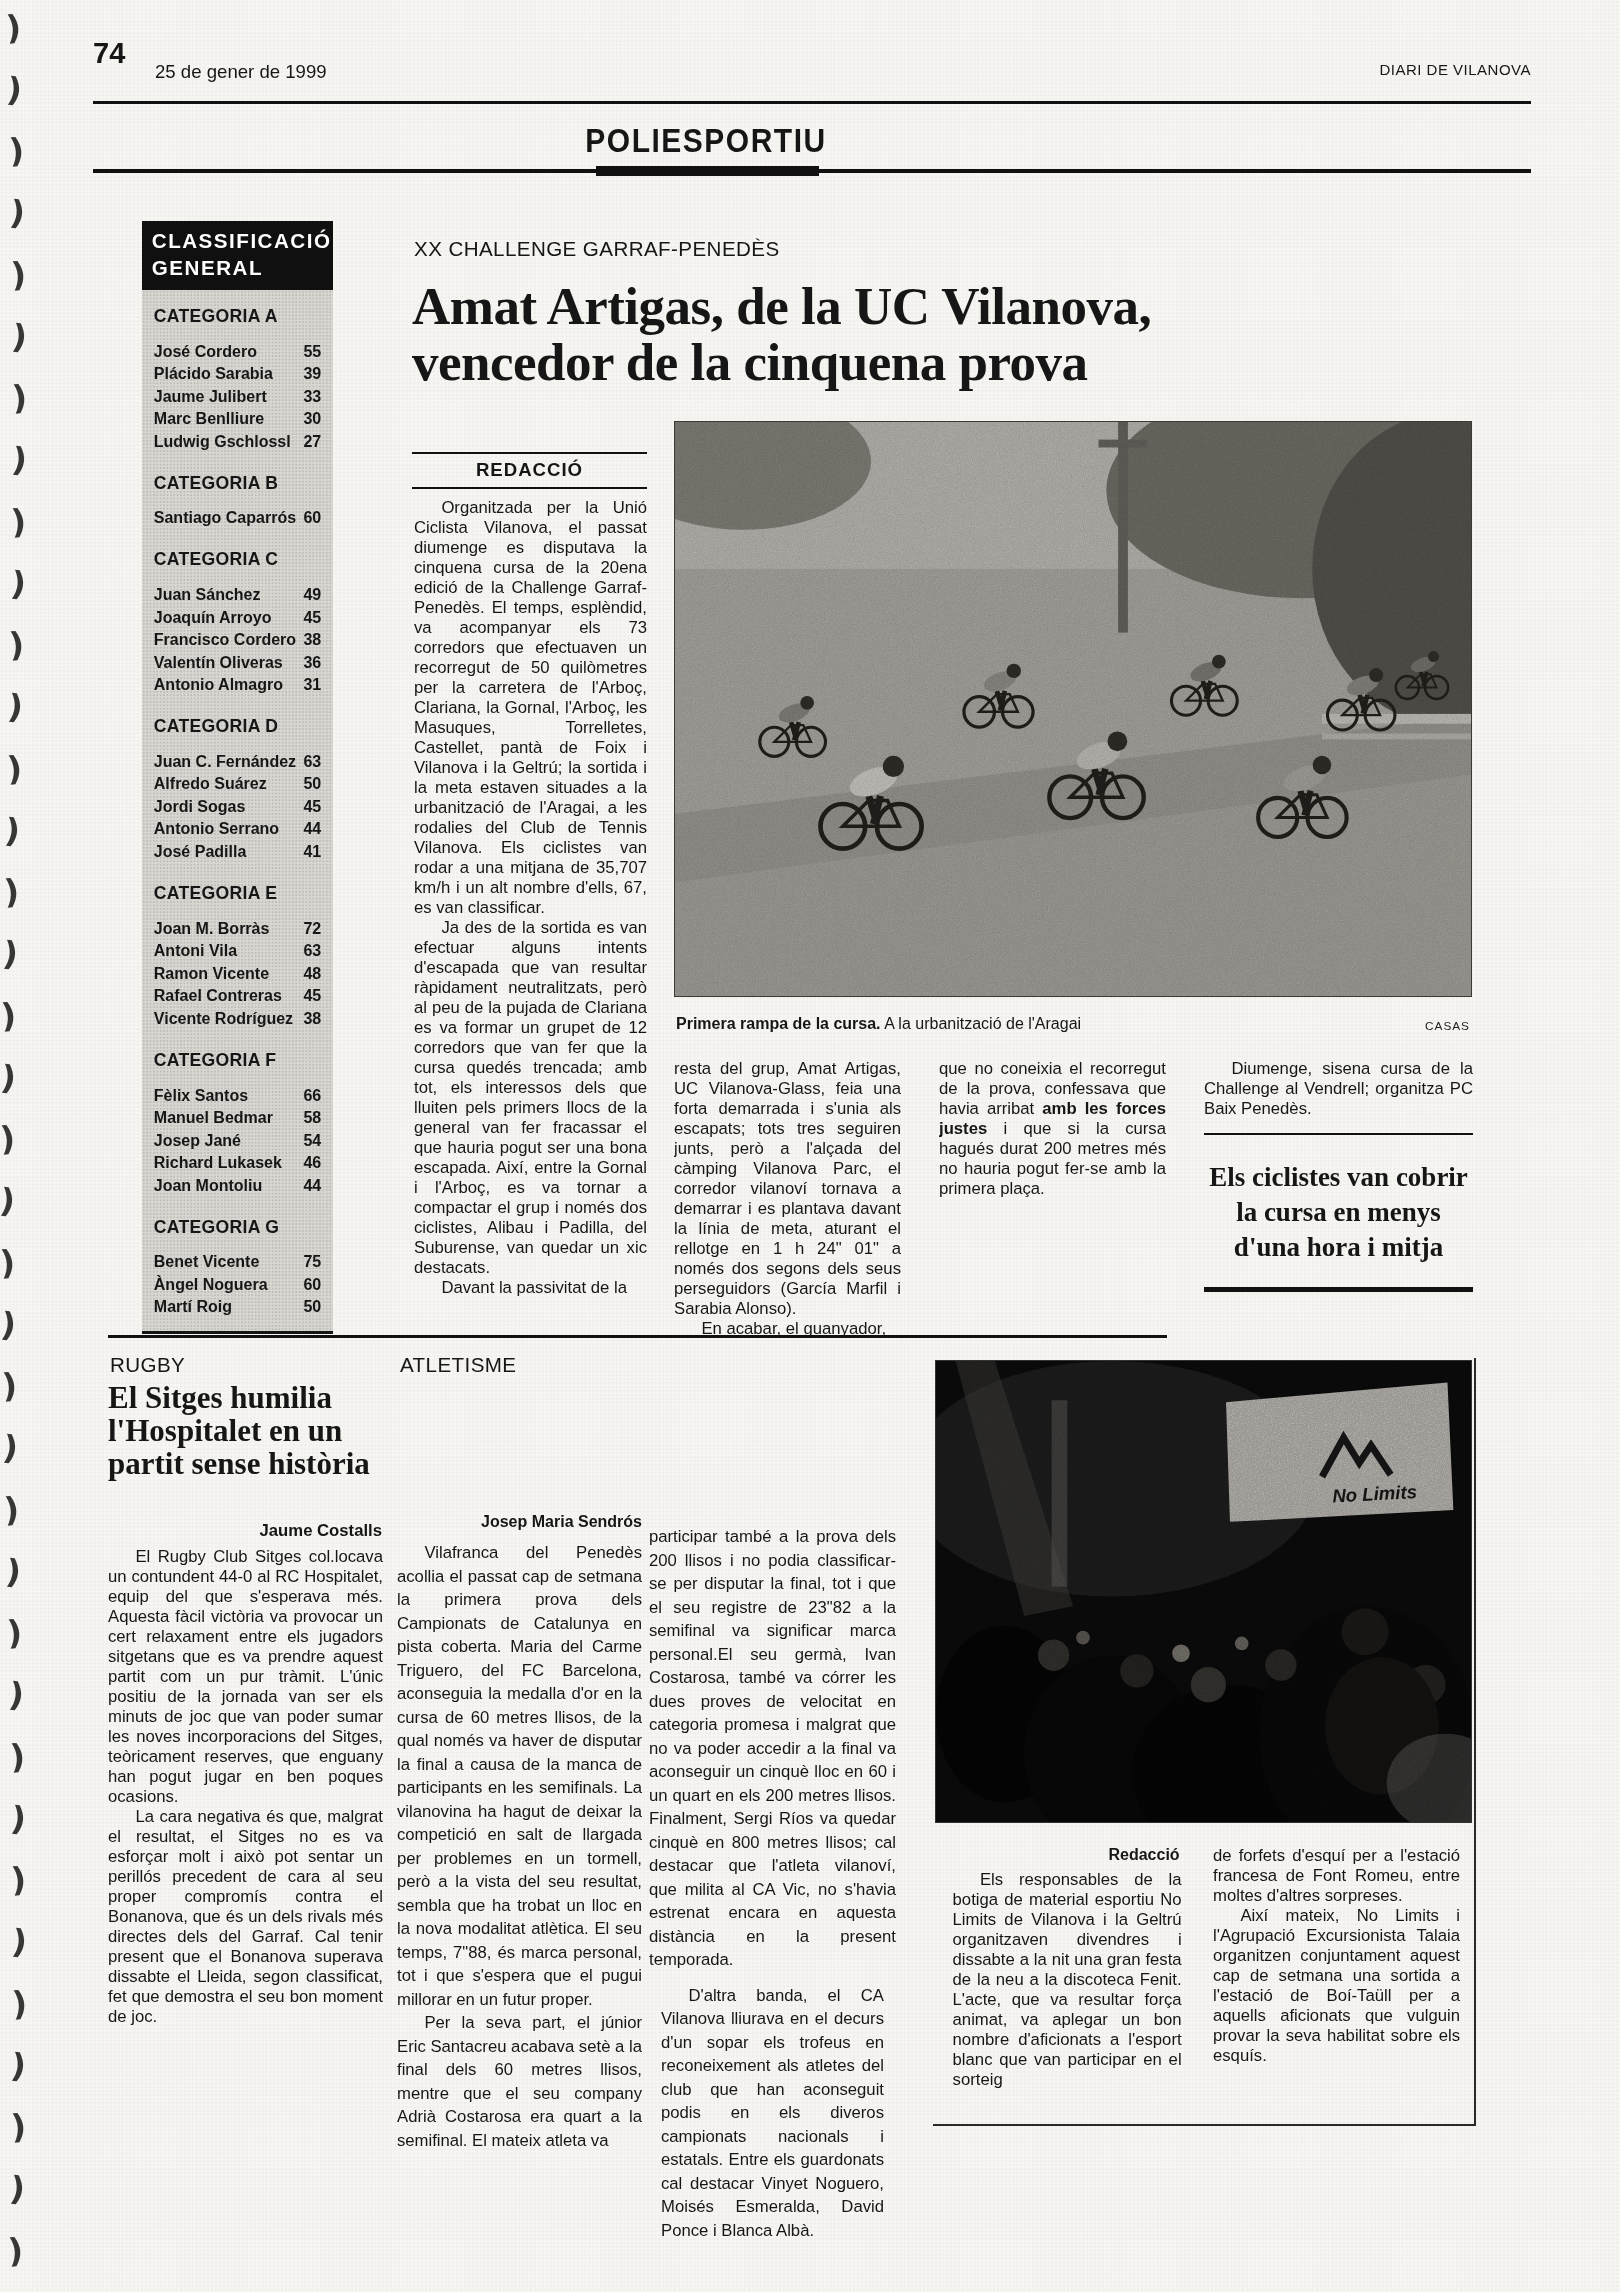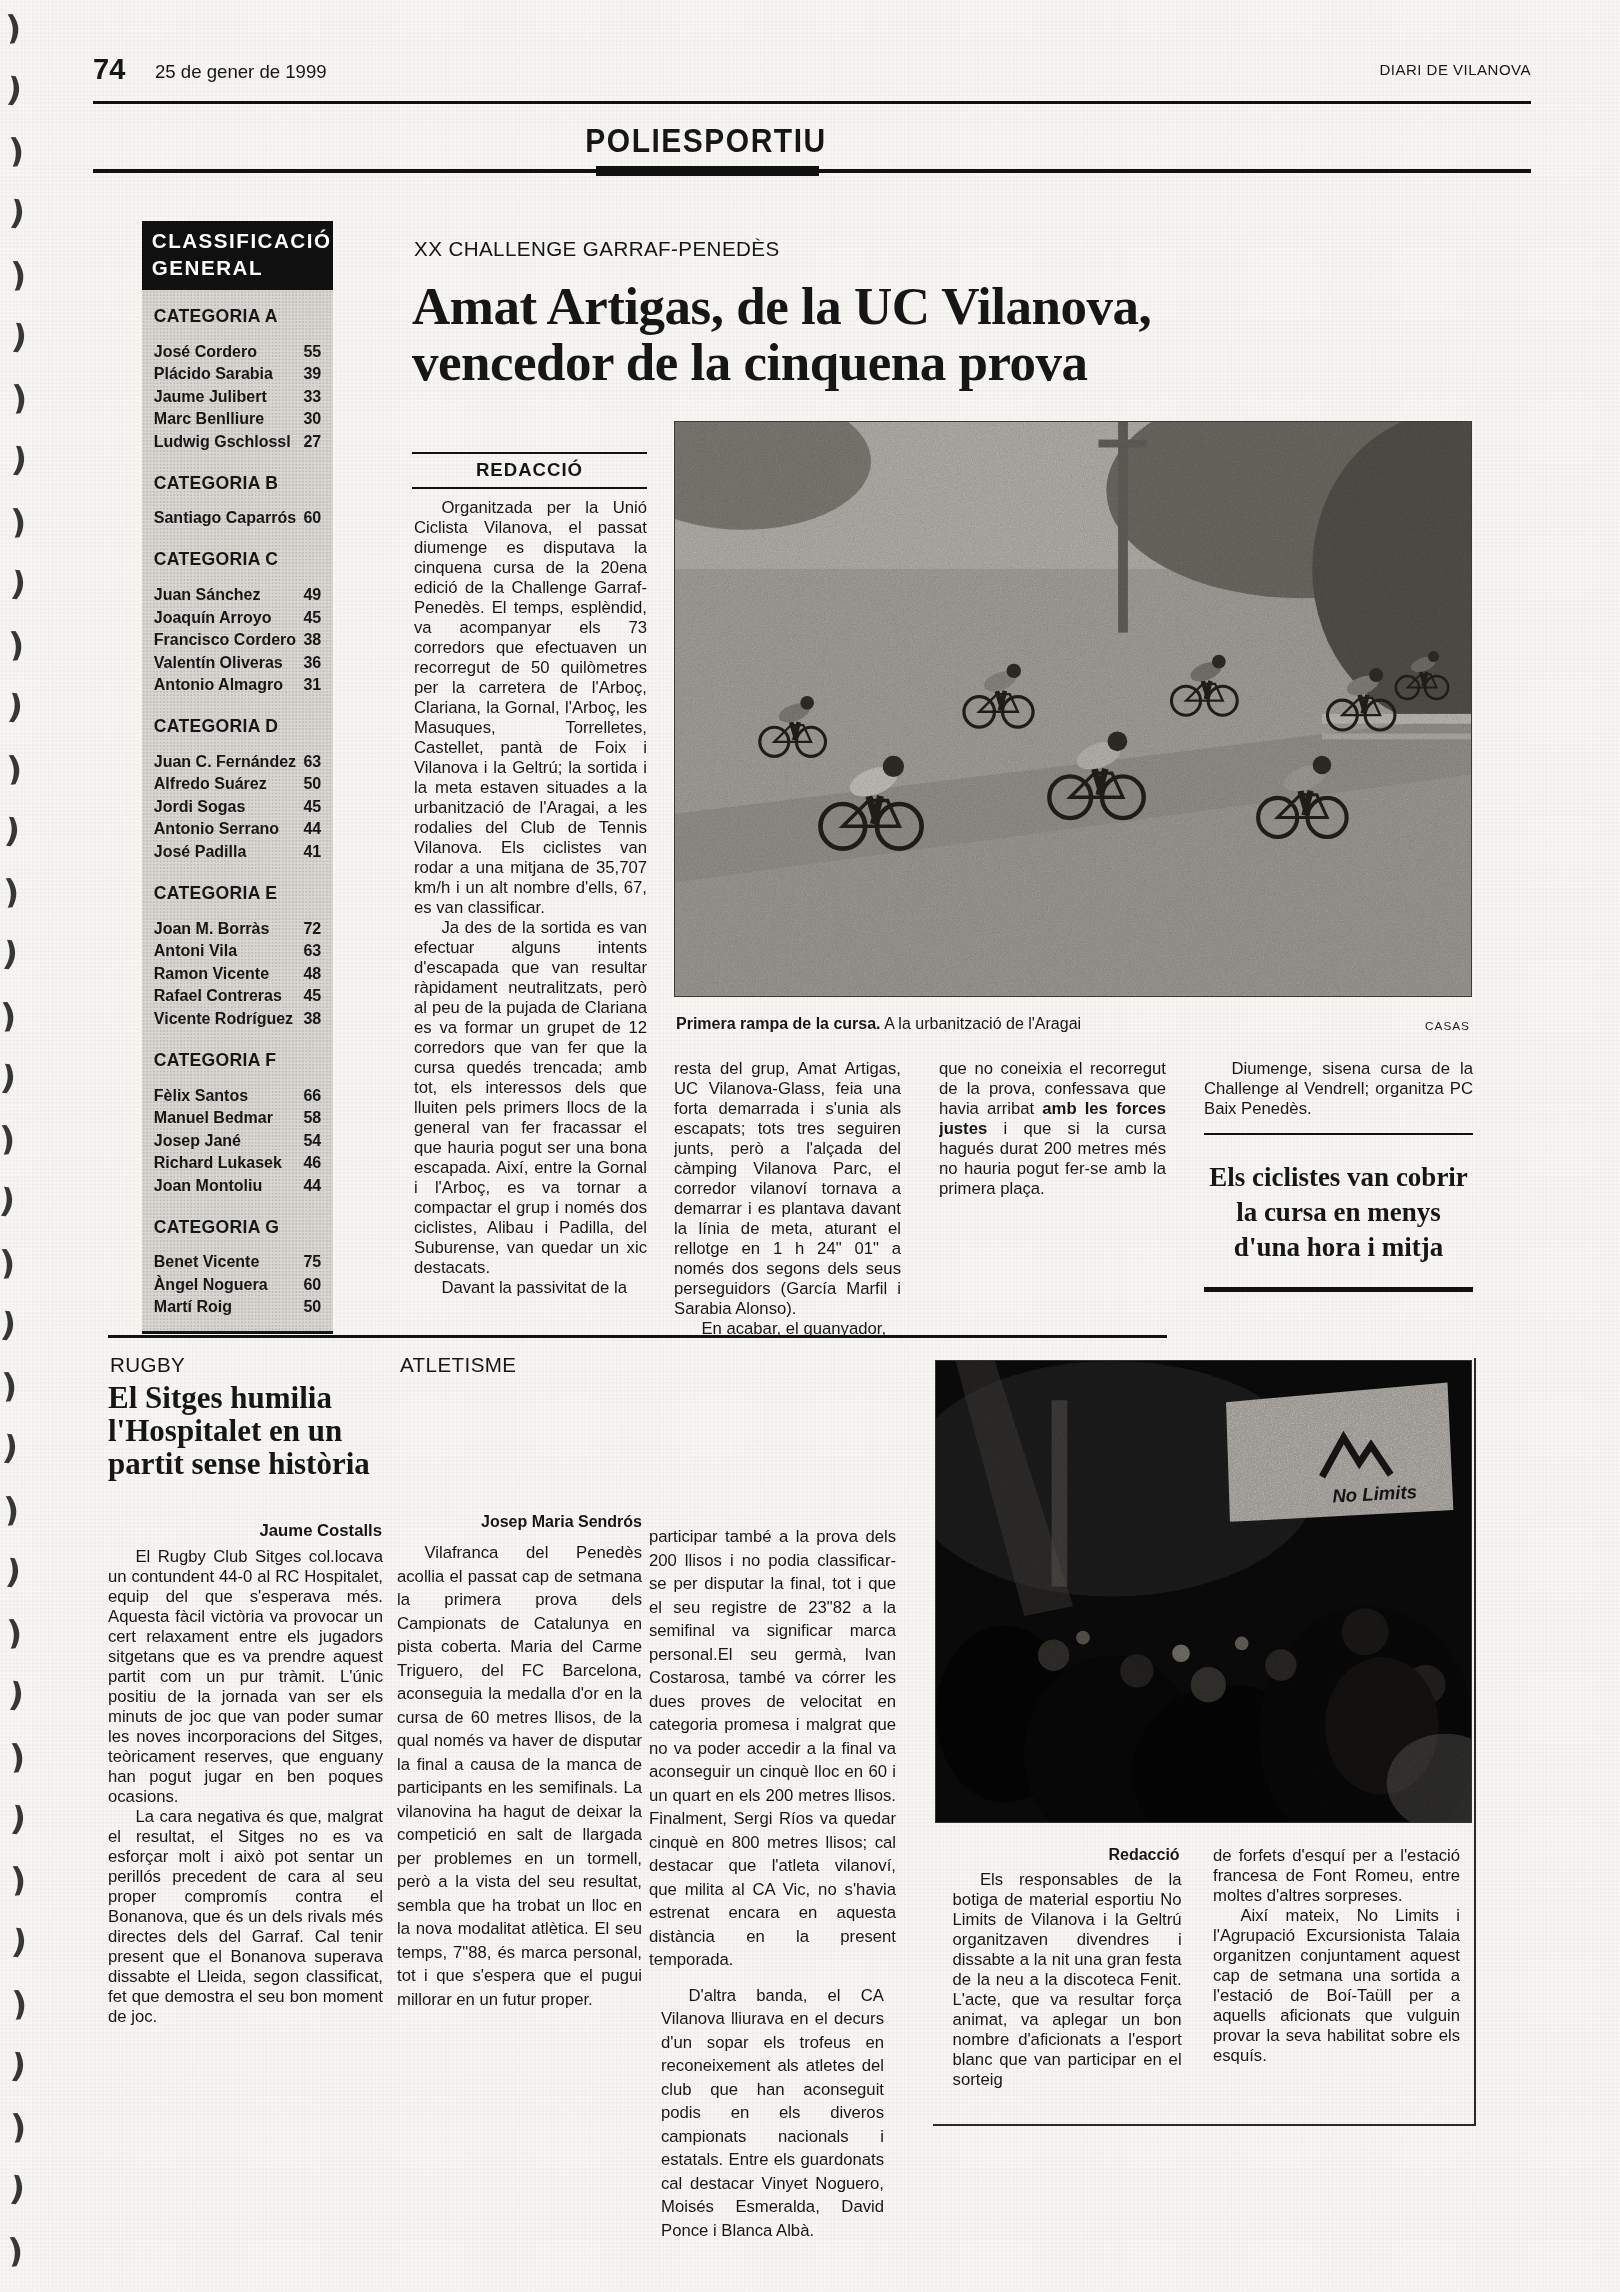--- a/index.html
+++ b/index.html
@@ -5,21 +5,21 @@
   html,body{margin:0;padding:0;background:#888;}
   #page{position:relative;width:1620px;height:2293px;margin:0 auto;background:#f6f5f1;
         background-image:radial-gradient(rgba(0,0,0,.035) 1px,transparent 1.2px);
         background-size:3.9px 3.9px;color:#161616;overflow:hidden;
         font-family:"Liberation Sans",sans-serif;}
   .abs{position:absolute;}
   
   #binding{position:absolute;left:0;top:0;width:45px;height:100%;}
   .bmark{position:absolute;font:700 33px "DejaVu Sans",sans-serif;color:#1d1d1d;opacity:.88;}
   
-  .pagenum{left:93px;top:53px;font-weight:700;font-size:29px;}
+  .pagenum{left:93px;top:37px;font-weight:700;font-size:29px;}
   .pagedate{left:155px;top:61px;font-size:18.6px;}
   .masthead{top:61px;right:89px;font-weight:400;font-size:15px;letter-spacing:0.5px;}
   .header-rule{left:93px;top:101px;width:1438px;height:2.9px;background:#111;}
   .section-title{left:412px;top:124px;width:588px;text-align:center;
                  font-weight:800;font-size:30px;letter-spacing:1.5px;transform:scaleY(1.08);}
   .section-rule{left:93px;top:169px;width:1438px;height:3.9px;background:#111;}
   .section-rule-thick{left:596px;top:166px;width:223px;height:9.8px;background:#111;}
   
   #classif{left:142px;top:221px;width:191px;}
   .class-title{background:#101010;color:#fff;padding:6.9px 9.8px 8.8px;font-weight:700;
@@ -356,20 +356,21 @@
   <div class="abs rugby-byline">Jaume Costalls</div>
   <div class="abs body-col rugby-body">
     <p class="ind">El Rugby Club Sitges col.locava un contundent 44-0 al RC Hospitalet, equip del que s'esperava més. Aquesta fàcil victòria va provocar un cert relaxament entre els jugadors sitgetans que es va prendre aquest partit com un pur tràmit. L'únic positiu de la jornada van ser els minuts de joc que van poder sumar les noves incorporacions del Sitges, teòricament reserves, que enguany han pogut jugar en ben poques ocasions.</p>
     <p class="ind">La cara negativa és que, malgrat el resultat, el Sitges no es va esforçar molt i això pot sentar un perillós precedent de cara al seu proper compromís contra el Bonanova, que és un dels rivals més directes dels del Garraf. Cal tenir present que el Bonanova superava dissabte el Lleida, segon classificat, fet que demostra el seu bon moment de joc.</p>
   </div>
 
   <div class="abs kicker ath-kicker">ATLETISME</div>
   <div class="abs ath-byline">Josep Maria Sendrós</div>
   <div class="abs ath-col ath-col1">
     <p class="ind" style="margin:0;">Vilafranca del Penedès acollia el passat cap de setmana la primera prova dels Campionats de Catalunya en pista coberta. Maria del Carme Triguero, del FC Barcelona, aconseguia la medalla d'or en la cursa de 60 metres llisos, de la qual només va haver de disputar la final a causa de la manca de participants en les semifinals. La vilanovina ha hagut de deixar la competició en salt de llargada per problemes en un tormell, però a la vista del seu resultat, sembla que ha trobat un lloc en la nova modalitat atlètica. El seu temps, 7"88, és marca personal, tot i que s'espera que el pugui millorar en un futur proper.</p>
+    <p class="ind" style="margin:0;">Per la seva part, el júnior Eric Santacreu acabava setè a la final dels 60 metres llisos, mentre que el seu company Adrià Costarosa era quart a la semifinal. El mateix atleta va</p>
   </div>
   <div class="abs ath-col ath-col2">
     <p style="margin:0;">participar també a la prova dels 200 llisos i no podia classificar-se per disputar la final, tot i que el seu registre de 23"82 a la semifinal va significar marca personal.El seu germà, Ivan Costarosa, també va córrer les dues proves de velocitat en categoria promesa i malgrat que no va poder accedir a la final va aconseguir un cinquè lloc en 60 i un quart en els 200 metres llisos. Finalment, Sergi Ríos va quedar cinquè en 800 metres llisos; cal destacar que l'atleta vilanoví, que milita al CA Vic, no s'havia estrenat encara en aquesta distància en la present temporada.</p>
     <p class="ind" style="margin:12px;">D'altra banda, el CA Vilanova lliurava en el decurs d'un sopar els trofeus en reconeixement als atletes del club que han aconseguit podis en els diveros campionats nacionals i estatals. Entre els guardonats cal destacar Vinyet Noguero, Moisés Esmeralda, David Ponce i Blanca Albà.</p>
   </div>
 
   <div class="abs snow-block">
     <div class="photo-night">
       <svg viewBox="0 0 546 470" preserveAspectRatio="none">
         <defs>

